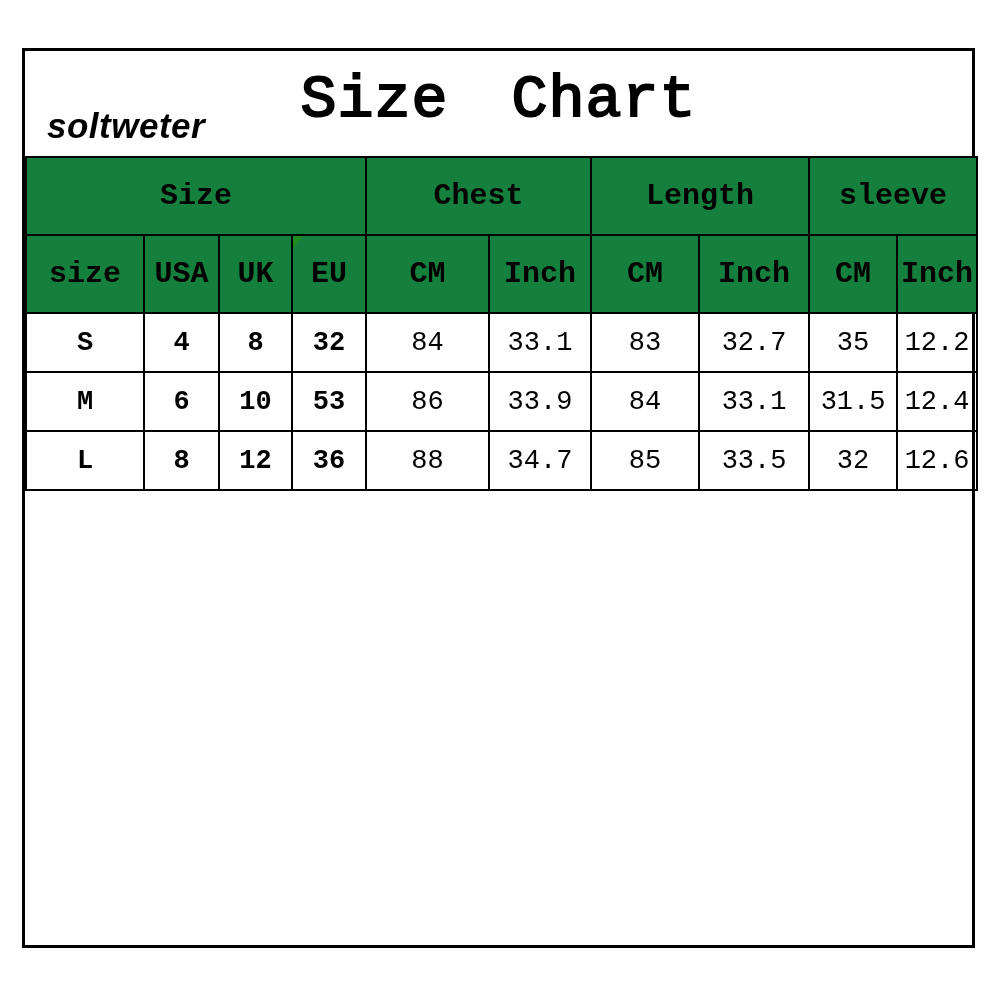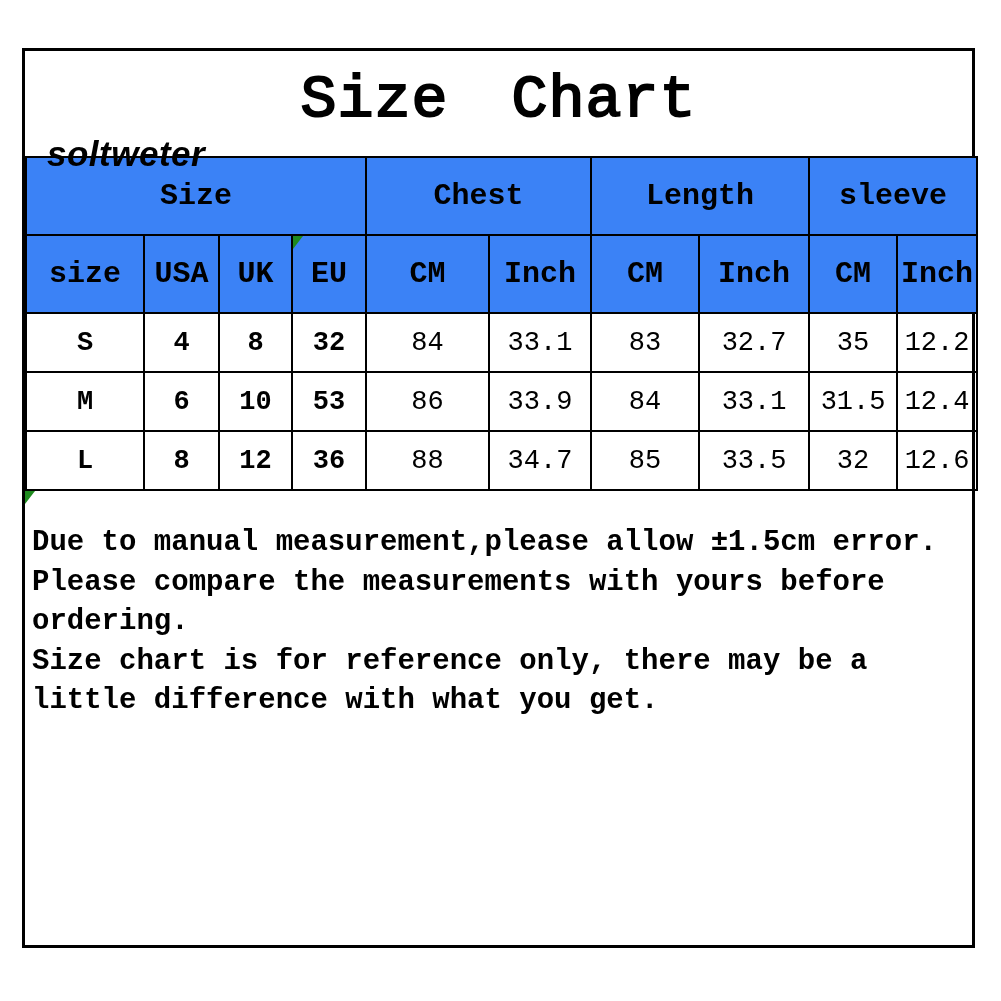--- a/index.html
+++ b/index.html
@@ -35,21 +35,20 @@
   }
   .brand {
     position: absolute;
     left: 22px;
     top: 55px;
     font-family: "Liberation Sans", sans-serif;
     font-style: italic;
     font-weight: bold;
     font-size: 35px;
     letter-spacing: 0.5px;
-    margin-top: 28px;
   }
   .title {
     font-weight: normal;
     font-size: 60px;
     letter-spacing: 1px;
     word-spacing: 26px;
     -webkit-text-stroke: 2px #000000;
     margin-top: -8px;
   }
   
@@ -58,21 +57,21 @@
     table-layout: fixed;
     width: 100%;
     text-align: center;
   }
   table.size-table th, table.size-table td {
     border: 2px solid #000000;
     padding: 0;
     overflow: hidden;
   }
   thead th {
-    background: #3b82f6;
+    background: #15803d;
     font-weight: bold;
     font-size: 30px;
   }
   tr.group-row th { height: 76px; }
   tr.colhead-row th { height: 76px; position: relative; }
   tbody td { height: 57px; font-size: 27px; font-weight: normal; }
   tbody td.b { font-weight: bold; }
   
   .notes {
     position: relative;
@@ -175,23 +174,15 @@
           <td>88</td>
           <td>34.7</td>
           <td>85</td>
           <td>33.5</td>
           <td>32</td>
           <td>12.6</td>
         </tr>
       </tbody>
     </table>
 
-    <div class="notes">
-      <span class="flag"></span>
-      <p class="note-line">Due to manual measurement,please allow ±1.5cm error.</p>
-      <p class="note-line">Please compare the measurements with yours before</p>
-      <p class="note-line">ordering.</p>
-      <p class="note-line">Size chart is for reference only, there may be a</p>
-      <p class="note-line">little difference with what you get.</p>
-    </div>
 
   </div>
 </div>
 
 </body></html>

